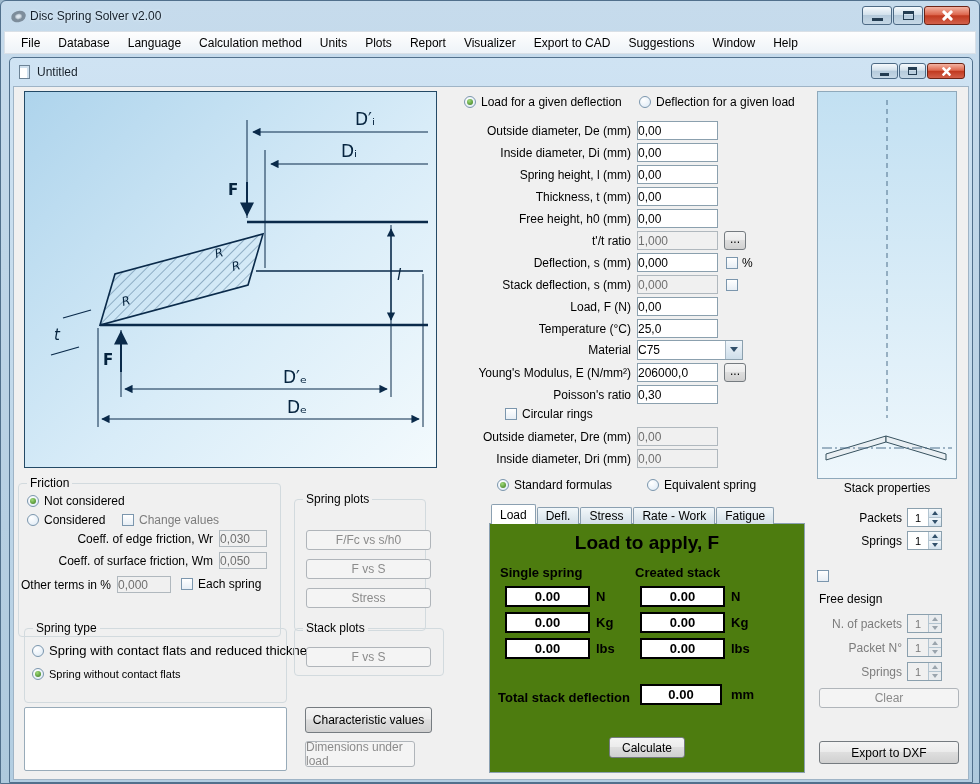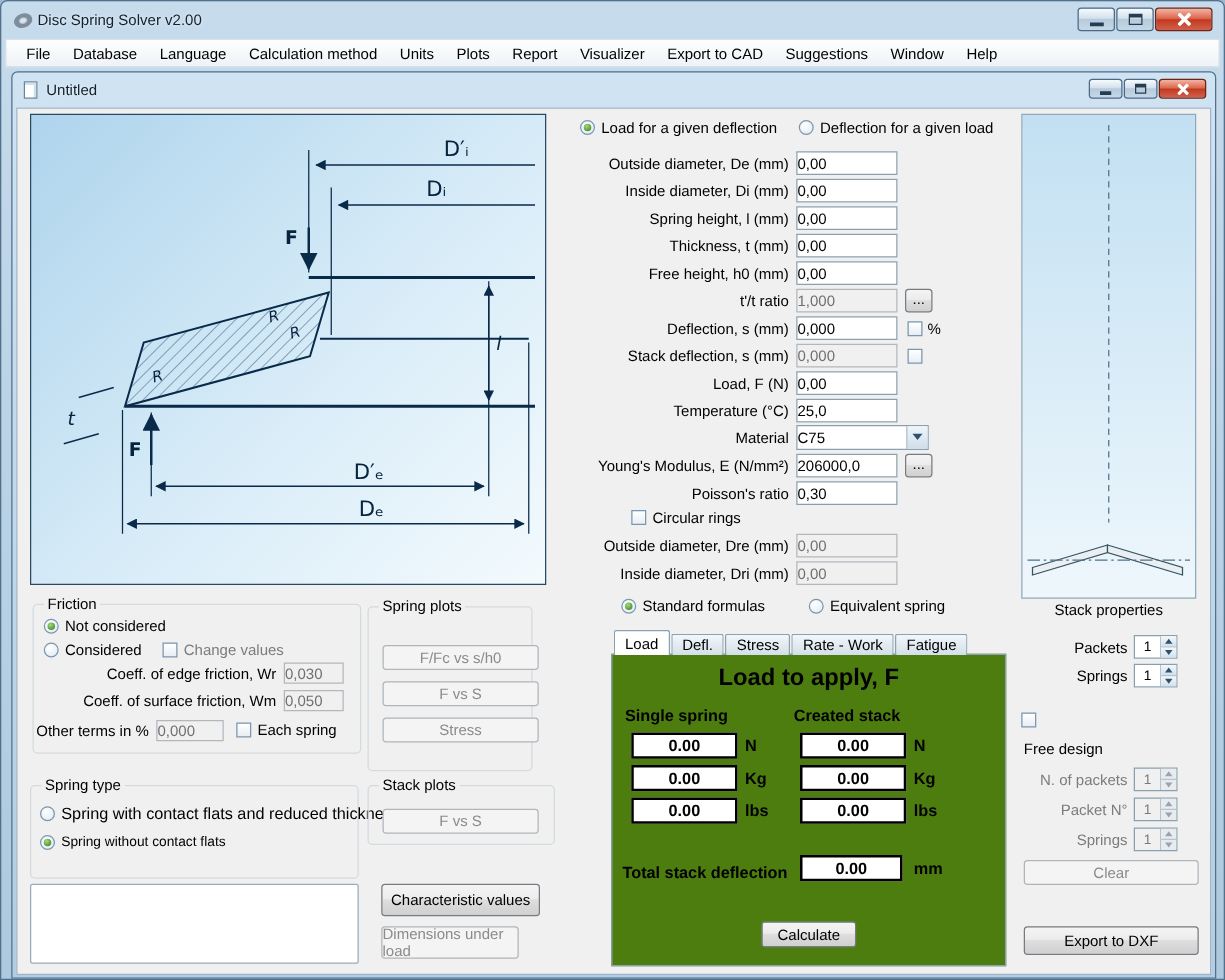--- a/index.html
+++ b/index.html
@@ -327,21 +327,21 @@
         <div class="rbox" style="left:150px;top:114px">0.00</div>
         <div class="runit" style="left:241px;top:114px">lbs</div>
 
         <div class="totlab">Total stack deflection</div>
         <div class="rbox" style="left:150px;top:160px;width:82px">0.00</div>
         <div class="runit" style="left:241px;top:160px">mm</div>
 
         <div class="btn calc">Calculate</div>
       </div>
 
-      <div class="grp" style="left:12px;top:396px;width:263px;height:120px">
+      <div class="grp" style="left:4px;top:396px;width:263px;height:154px">
         <span class="gt">Friction</span>
         <span class="rlab abs" style="left:8px;top:10px">
           <span class="rb on"></span>
             <span>Not considered</span>
         </span>
         <span class="rlab abs" style="left:8px;top:29px">
           <span class="rb"></span>
             <span>Considered</span>
         </span>
         <span class="rlab abs gray" style="left:103px;top:29px">
@@ -353,21 +353,21 @@
         <span class="abs" style="left:0;top:70px;width:194px;text-align:right">Coeff. of surface friction, Wm</span>
         <input class="inp dis small abs" style="left: 200px; top: 68px;" value="0,050">
         <span class="abs" style="left:0;top:94px;width:92px;text-align:right">Other terms in %</span>
         <input class="inp dis small abs" style="left: 98px; top: 92px; width: 54px;" value="0,000">
         <span class="rlab abs" style="left:162px;top:93px">
           <span class="cb"></span>
             <span>Each spring</span>
         </span>
       </div>
 
-      <div class="grp" style="left:280px;top:398px;width:132px;height:132px">
+      <div class="grp" style="left:280px;top:412px;width:132px;height:132px">
         <span class="gt">Spring plots</span>
         <div class="btn dis abs" style="left:11px;top:30px;width:125px;height:20px">F/Fc vs s/h0</div>
         <div class="btn dis abs" style="left:11px;top:59px;width:125px;height:20px">F vs S</div>
         <div class="btn dis abs" style="left:11px;top:88px;width:125px;height:20px">Stress</div>
       </div>
 
       <div class="grp" style="left:10px;top:541px;width:263px;height:75px">
         <span class="gt">Spring type</span>
         <span class="rlab abs" style="left:7px;top:14px;font-size:13px">
           <span class="rb"></span>

